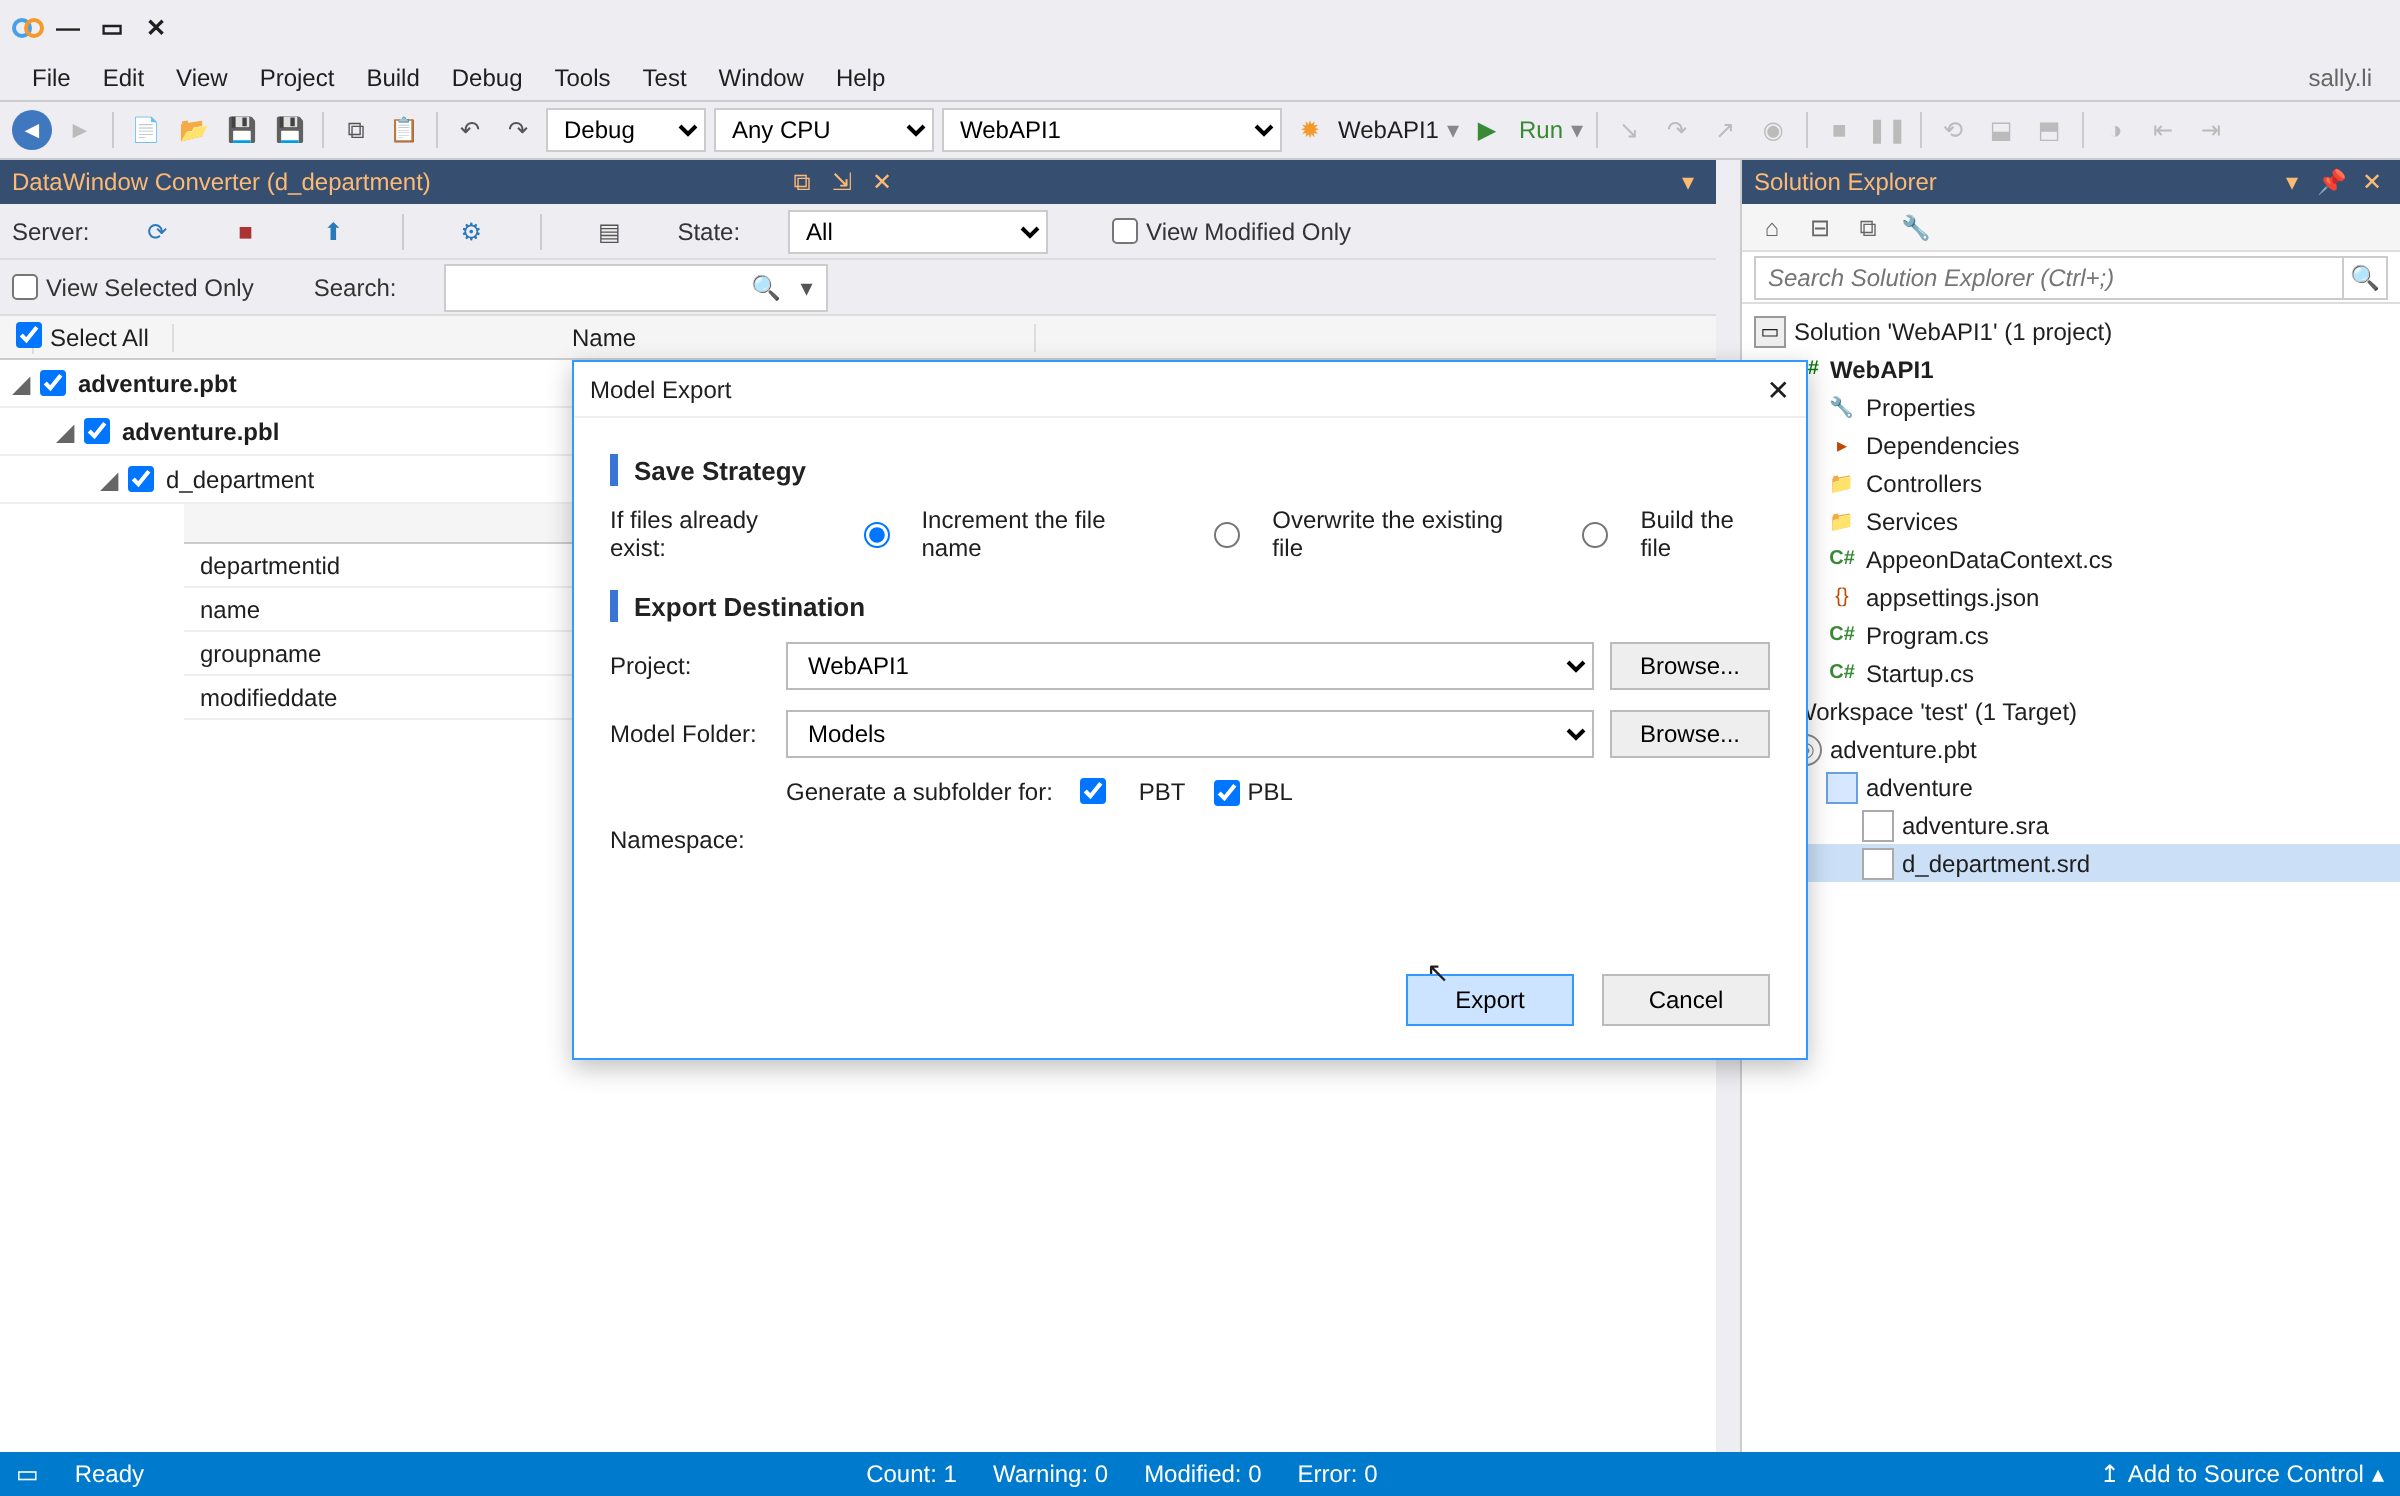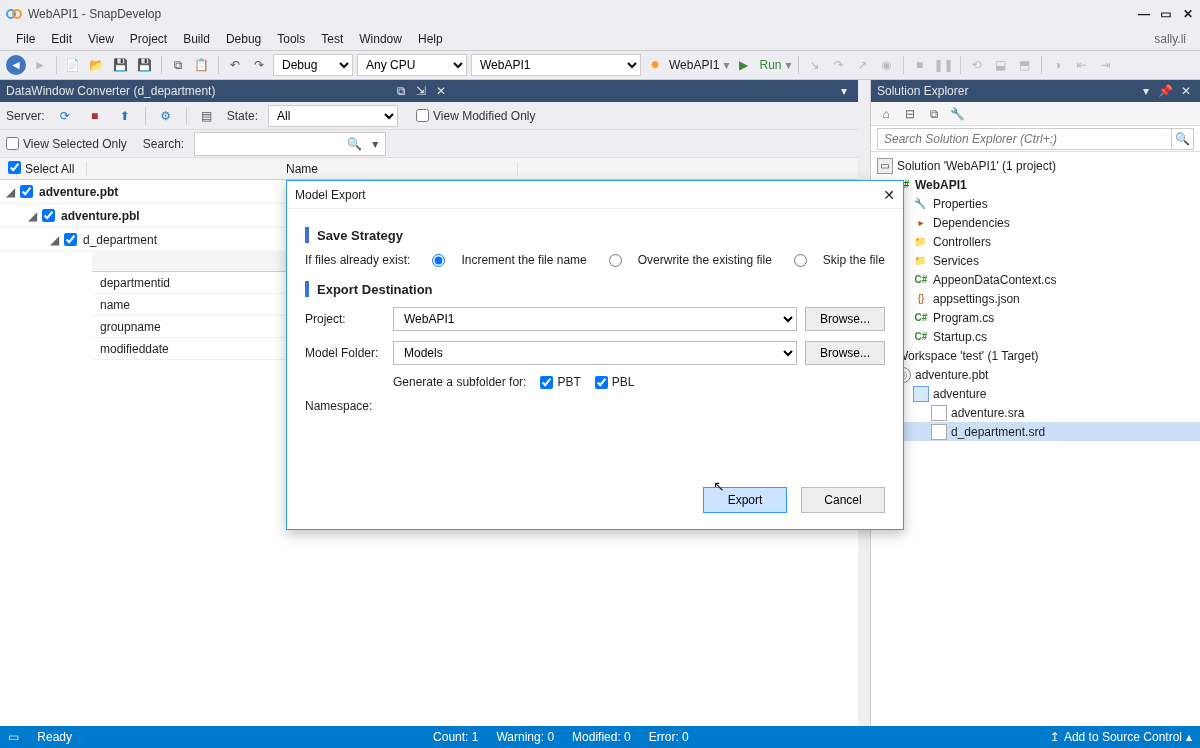--- a/index.html
+++ b/index.html
@@ -25,26 +25,26 @@
 .toolbar select { height: 22px; border:1px solid #ccc; padding:0 4px; background:#fff; }
 .toolbar .runlabel { color: #388a34; font-weight:normal; margin-left:2px;}
 .toolbar .play { color:#388a34; }
 
 
 .mainarea { display:flex; height: calc(748px - 28px - 22px - 30px - 22px); }
 .leftpane { flex:1; display:flex; flex-direction:column; position:relative; }
 .rightpane { width: 330px; border-left:1px solid #ccc; display:flex; flex-direction:column; background:#fff;margin-left:12px;}
 
 
-.panelheader { display:flex; align-items:center; height:22px; background:#364e6f; color:#e5e5e5; padding:0 6px; }
+.panelheader { display:flex; align-items:center; height:22px; background:#364e6f; color:#fdba74; padding:0 6px; }
 .panelheader .ph-title { flex:1; }
 .panelheader .ph-btn { width:16px; height:16px; display:flex; align-items:center; justify-content:center; cursor:pointer; margin-left:4px;}
 
 
-.dwrow { display:flex; align-items:center; height:28px; padding:4px 6px; gap:10px; background:#eeeef2; border-bottom:1px solid #ddd;}
+.dwrow { display:flex; align-items:center; height:28px; padding:4px 6px; gap:24px; background:#eeeef2; border-bottom:1px solid #ddd;}
 .dwrow label { color:#333; }
 .dwrow input[type=text], .dwrow select { height:22px; border:1px solid #ccc; padding:0 4px; background:#fff; }
 .dwrow .iconbtn { width:20px; height:20px; display:flex; align-items:center; justify-content:center; cursor:pointer; color:#555;}
 .dwrow .stop { color:#a33; }
 
 
 .treearea { flex:1; background:#fff; overflow:auto; }
 .gridheader { display:flex; border-bottom:1px solid #ccc; background:#f5f5f5; height:22px; align-items:center;}
 .gridheader .col { border-right:1px solid #ddd; padding:0 8px; }
 .treeitem { display:flex; align-items:center; height:24px; border-bottom:1px solid #eee; }
@@ -110,21 +110,20 @@
 </head>
 <body>
 
 <div class="titlebar">
   <span class="logo">
     <svg viewBox="0 0 16 16">
         <circle cx="5" cy="8" r="4" fill="none" stroke="#4aa0e8" stroke-width="2"></circle>
         <circle cx="11" cy="8" r="4" fill="none" stroke="#f29b2c" stroke-width="2"></circle>
       </svg>
   </span>
-  <span class="title">WebAPI1 - SnapDevelop</span>
   <div class="winbtns">
     <span class="winbtn">—</span>
     <span class="winbtn">▭</span>
     <span class="winbtn">✕</span>
   </div>
 </div>
 
 <div class="menubar">
   <span class="menuitem">File</span>
   <span class="menuitem">Edit</span>
@@ -281,41 +280,41 @@
           <label>
               <input type="radio" name="ss" checked="" style=""> 
               <span>Increment the file name</span>
             </label>
           <label>
               <input type="radio" name="ss" style=""> 
               <span>Overwrite the existing file</span>
             </label>
           <label>
               <input type="radio" name="ss" style=""> 
-              <span>Skip the file</span>
+              <span>Build the file</span>
             </label>
         </div>
 
         <div class="section-h">
             <span class="bar"></span>
             <span class="txt">Export Destination</span>
           </div>
         <div class="formrow">
           <span class="lab">Project:</span>
           <select><option>WebAPI1</option></select>
           <button class="browse">Browse...</button>
         </div>
         <div class="formrow">
           <span class="lab">Model Folder:</span>
           <select><option>Models</option></select>
           <button class="browse">Browse...</button>
         </div>
         <div class="subformrow">
           <span>Generate a subfolder for:</span>
-          <label style="display:flex;align-items:center;gap:4px">
+          <label style="display:flex;align-items:flex-start;gap:16px">
               <input type="checkbox" checked="" style=""> 
               <span>PBT</span>
             </label>
           <label style="display:flex;align-items:center;gap:4px">
               <input type="checkbox" checked="" style=""> 
               <span>PBL</span>
             </label>
         </div>
         <div class="formrow">
           <span class="lab">Namespace:</span>

